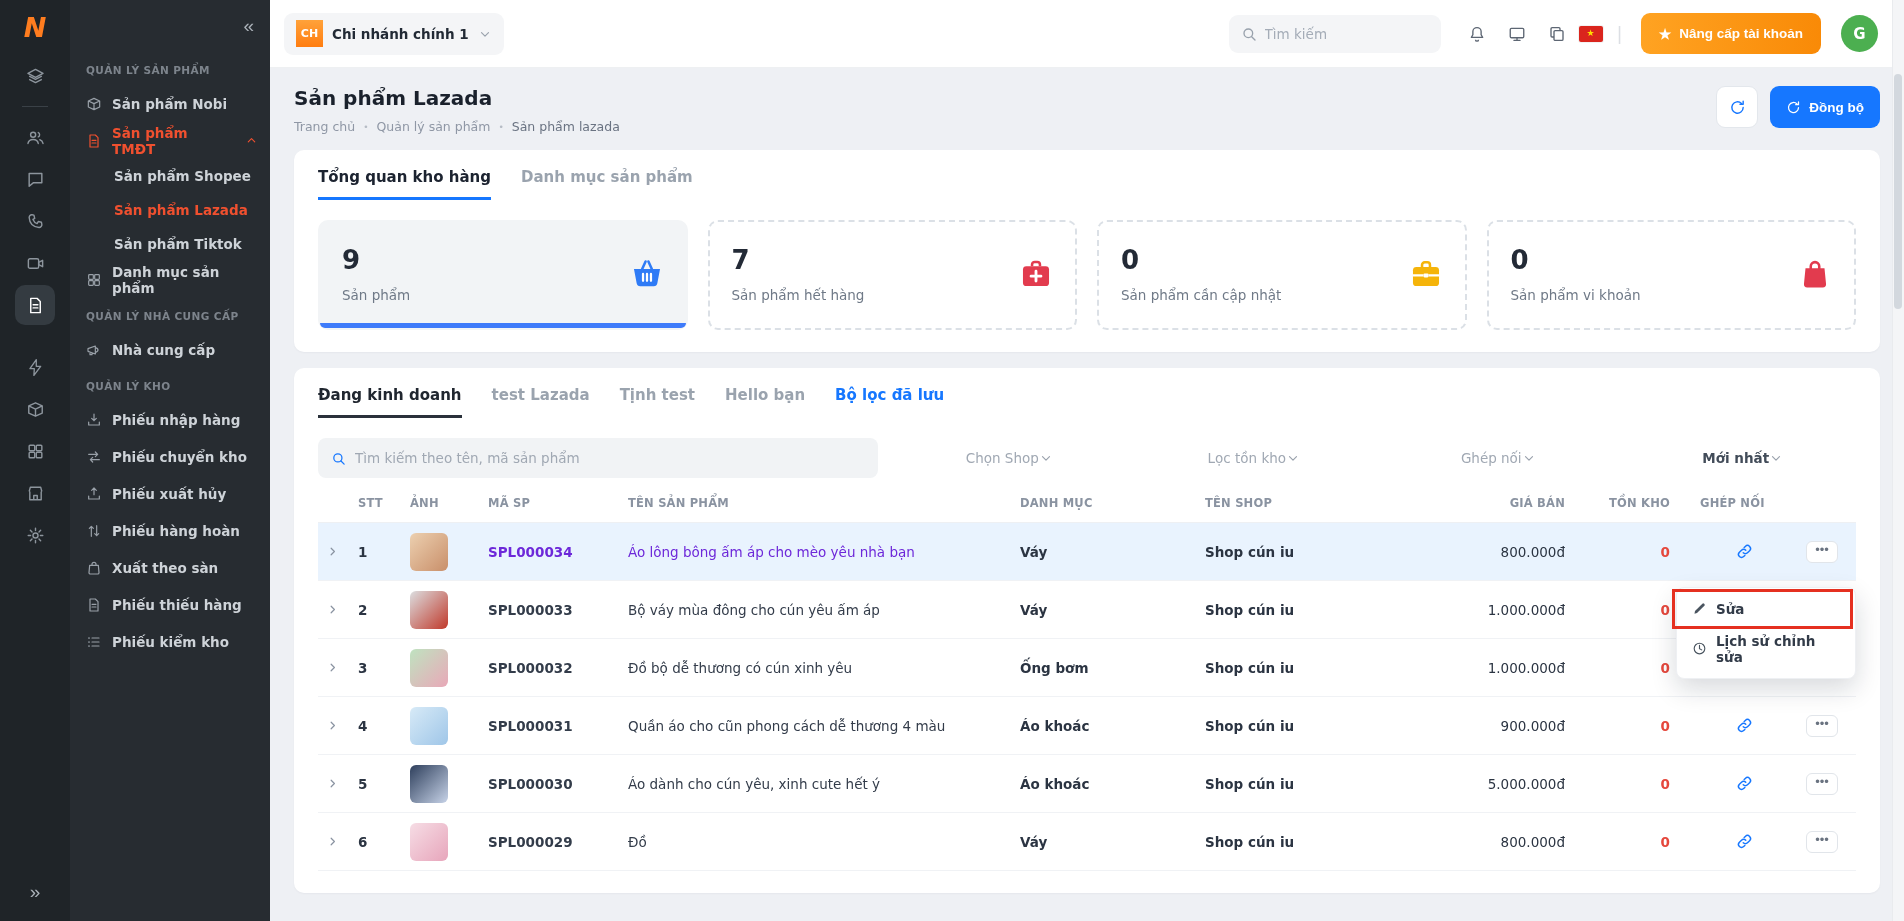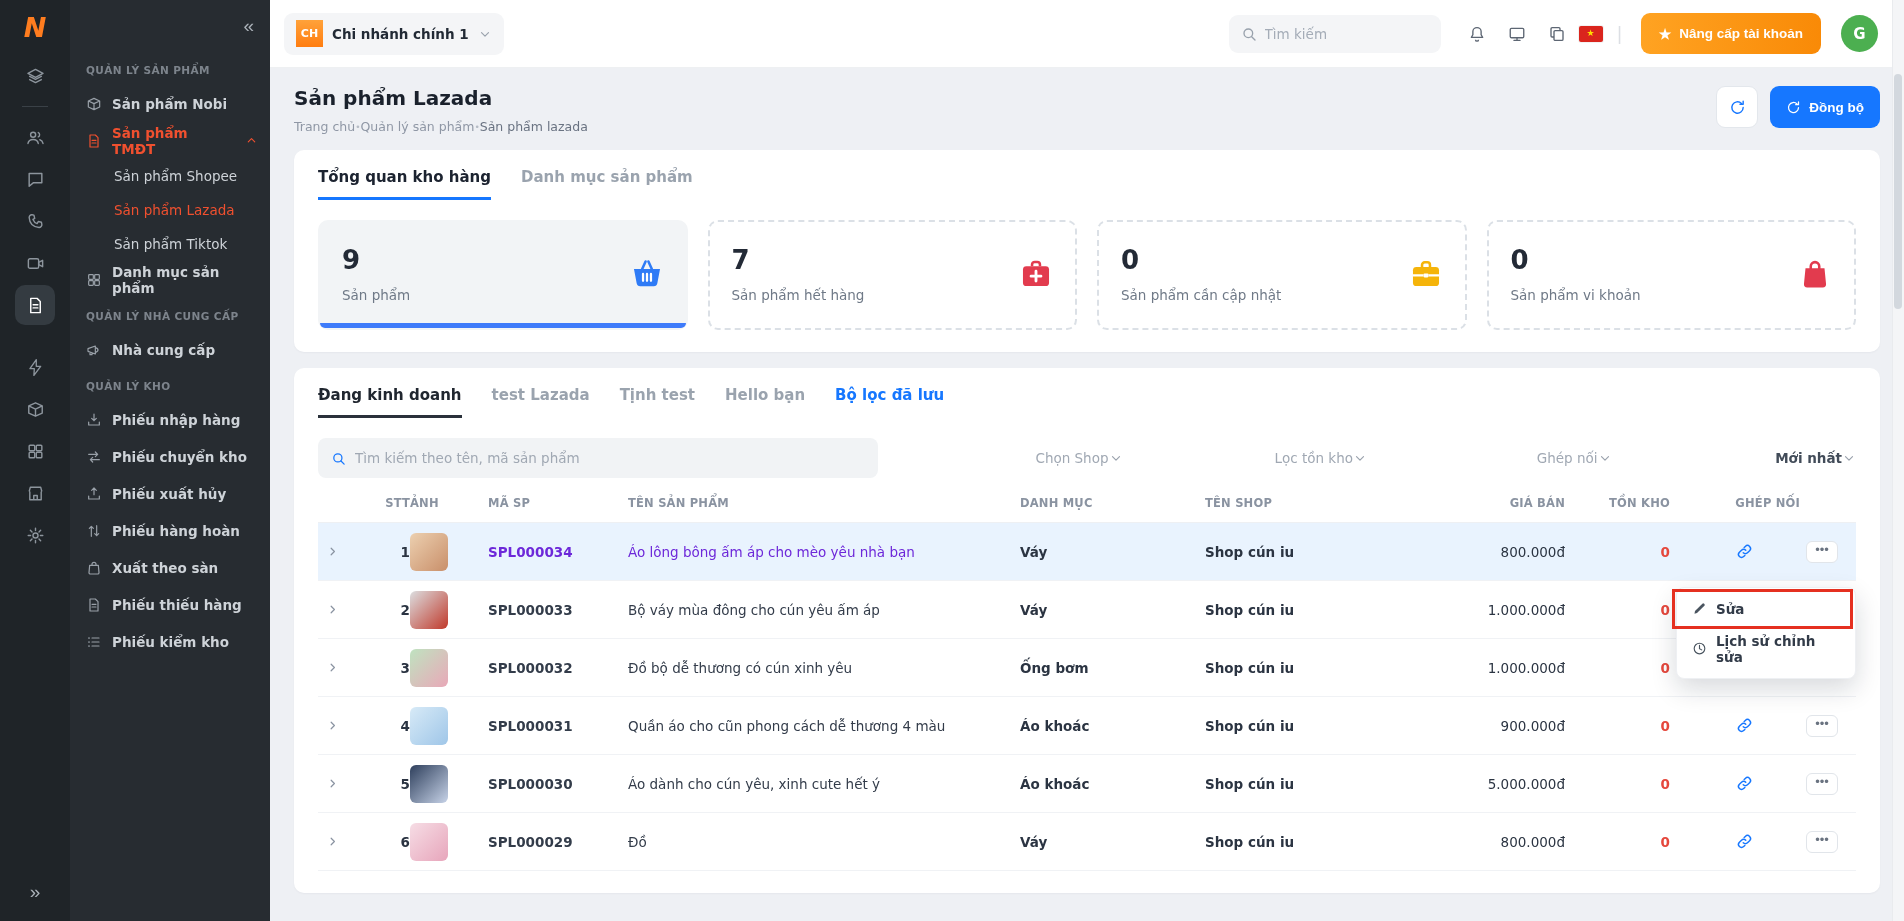--- a/index.html
+++ b/index.html
@@ -23,21 +23,21 @@
   .sb-head{height:52px;display:flex;align-items:center;justify-content:flex-end;padding-right:16px;flex-shrink:0}
   .collapse-btn{color:#aab1b8;font-size:19px;background:none;border:0;cursor:pointer}
   .section-label{padding:12px 16px 9px;font-size:10.5px;font-weight:700;letter-spacing:.4px;color:#7d848c}
   .nav-item{display:flex;align-items:center;gap:10px;height:37px;padding:0 12px 0 16px;color:#ced3d8;font-weight:600;cursor:pointer;text-decoration:none}
   .nav-item .nico{width:16px;height:16px;color:#99a0a8;flex-shrink:0}
   .nav-item .nico svg{width:16px;height:16px}
   .nav-item.red{color:#f0502f}
   .nav-item.red .nico{color:#f0502f}
   .nav-caret{margin-left:auto;width:13px;height:13px;color:#f0502f}
   .nav-caret svg{width:13px;height:13px}
-  .nav-sub{display:block;padding:9px 12px 9px 44px;color:#ced3d8;font-weight:400;cursor:pointer;text-decoration:none}
+  .nav-sub{display:block;padding:9px 12px 9px 44px;color:#ced3d8;font-weight:700;cursor:pointer;text-decoration:none}
   .nav-sub.red{color:#f0502f}
 
   
   .mainwrap{flex:1;display:flex;flex-direction:column;min-width:0}
   .topbar{height:68px;background:#fff;border-bottom:1px solid #eef0f2;display:flex;align-items:center;padding:0 26px 0 14px;gap:8px;flex-shrink:0}
   .branch{display:flex;align-items:center;gap:9px;background:#f4f5f7;border-radius:9px;height:42px;padding:0 12px;cursor:pointer}
   .branch-badge{width:27px;height:27px;border-radius:0;background:linear-gradient(180deg,#ffa23a,#ff7d10);color:#fff;font-size:11px;font-weight:700;display:flex;align-items:center;justify-content:center}
   .branch-name{font-weight:700;color:#222a35}
   .chev{width:14px;height:14px;color:#9aa2ad}
   .chev svg{width:14px;height:14px}
@@ -51,21 +51,21 @@
   .flag{width:24px;height:16px;background:#da251d;border-radius:2px;display:flex;align-items:center;justify-content:center;color:#ffde00;font-size:9px;line-height:1;cursor:pointer;box-shadow:0 0 0 1px rgba(0,0,0,.05)}
   .tb-divider{color:#dcdfe4;font-size:18px;margin:0 10px 0 6px}
   .upgrade{display:flex;align-items:center;gap:8px;background:linear-gradient(90deg,#ffa322,#f98a07);border:0;color:#fff;height:41px;padding:0 18px;border-radius:9px;font-weight:700;font-size:13.5px;cursor:pointer}
   .upgrade .star{font-size:14px}
   .avatar{width:37px;height:37px;border-radius:50%;background:#4caf50;color:#fff;font-weight:700;font-size:15px;display:flex;align-items:center;justify-content:center;margin-left:12px;cursor:pointer}
 
   
   .content{flex:1;overflow:hidden;padding:18px 24px 0}
   .page-head{display:flex;align-items:flex-start;justify-content:space-between}
   .page-title{font-size:20px;font-weight:700;color:#1a212c}
-  .breadcrumb{display:flex;align-items:center;margin-top:9px;font-size:12.5px;color:#8f97a5}
+  .breadcrumb{display:flex;align-items:center;gap:8px;margin-top:9px;font-size:12.5px;color:#8f97a5}
   .breadcrumb .crumb{cursor:pointer}
   .breadcrumb .dot{font-size:9px;color:#b6bcc5}
   .breadcrumb .current{color:#6a7382}
   .page-actions{display:flex;gap:12px}
   .btn-refresh{width:42px;height:42px;background:#fff;border:1px solid #e3e7ec;border-radius:9px;display:flex;align-items:center;justify-content:center;color:#1677ff;cursor:pointer}
   .btn-refresh svg{width:17px;height:17px}
   .btn-sync{display:flex;align-items:center;gap:8px;height:42px;padding:0 16px;background:#1677ff;border:0;border-radius:9px;color:#fff;font-weight:700;font-size:13.5px;cursor:pointer}
   .btn-sync svg{width:15px;height:15px}
 
   .card{background:#fff;border-radius:10px;box-shadow:0 1px 2px rgba(16,24,40,.04);padding:18px 24px 22px;margin-top:16px}
@@ -85,29 +85,29 @@
   .stat-ico{flex-shrink:0}
   .stat-ico svg{width:34px;height:34px}
   .c-blue{color:#2f7bf6}.c-red{color:#e23b4e}.c-yellow{color:#f5b40a}
 
   
   .filters{display:flex;align-items:center;gap:18px;margin-top:20px}
   .p-search{display:flex;align-items:center;gap:9px;background:#f1f3f5;border-radius:8px;height:40px;width:560px;padding:0 13px;flex-shrink:0}
   .p-search svg{width:15px;height:15px;color:#1677ff;flex-shrink:0}
   .p-search input{border:0;background:transparent;outline:none;font:inherit;color:#273040;width:100%}
   .p-search input::placeholder{color:#a0a8b3}
-  .select{flex:1;display:flex;align-items:center;justify-content:flex-end;color:#a0a8b3;cursor:pointer;height:40px}
+  .select{flex:1;display:flex;align-items:center;justify-content:center;color:#a0a8b3;cursor:pointer;height:40px}
   .select.dark{color:#424c59;font-weight:600}
 
   
   .tgrid{display:grid;grid-template-columns:40px 52px 78px 140px 1fr 185px 240px 150px 105px 100px 56px;align-items:center}
   .thead{margin-top:18px;padding-bottom:12px;border-bottom:1px solid #eef0f3}
   .th{font-size:11.5px;font-weight:700;color:#8a93a1;letter-spacing:.2px;padding-right:12px}
   .th.r,.td.r{text-align:right;padding-right:30px}
-  .th.c,.td.c{text-align:right;padding-right:0}
+  .th.c,.td.c{text-align:left;padding-right:0}
   .trow{height:58px;border-bottom:1px solid #f0f2f5;position:relative}
   .trow.selected{background:#e9f3fe}
   .td{padding-right:12px;color:#2b3442;font-weight:600}
   .td.exp{display:flex;justify-content:center}
   .exp-btn{background:none;border:0;color:#8a93a1;cursor:pointer;width:22px;height:22px;display:flex;align-items:center;justify-content:center}
   .exp-btn svg{width:13px;height:13px}
   .thumb{width:38px;height:38px;border-radius:6px;flex-shrink:0}
   .t1{background:linear-gradient(135deg,#ecd0b0,#c98f6a)}
   .t2{background:linear-gradient(135deg,#dcdee0,#c0392b)}
   .t3{background:linear-gradient(135deg,#bfe3c0,#e9a8b8)}

